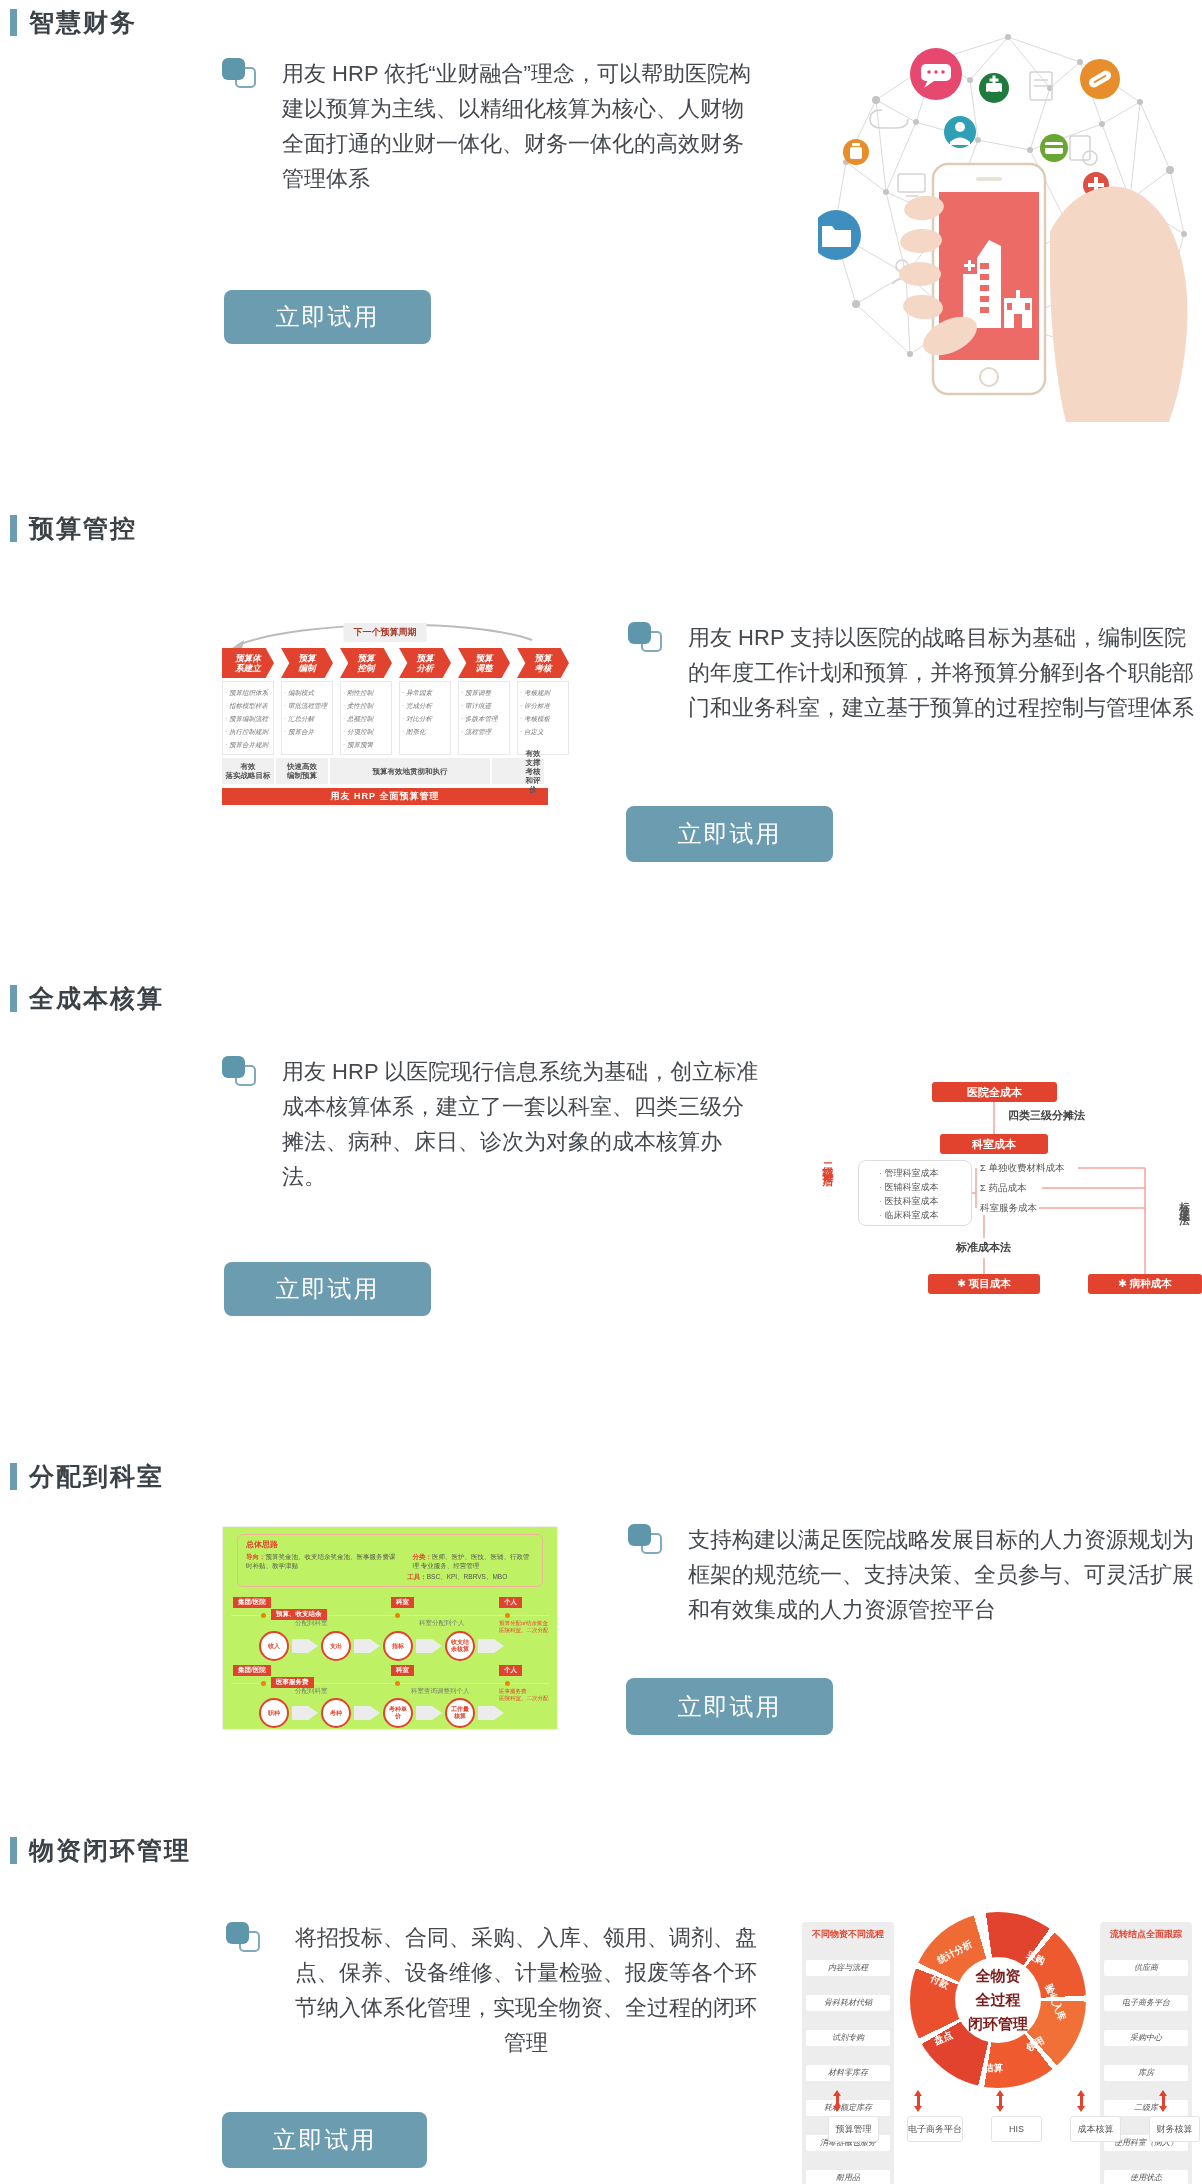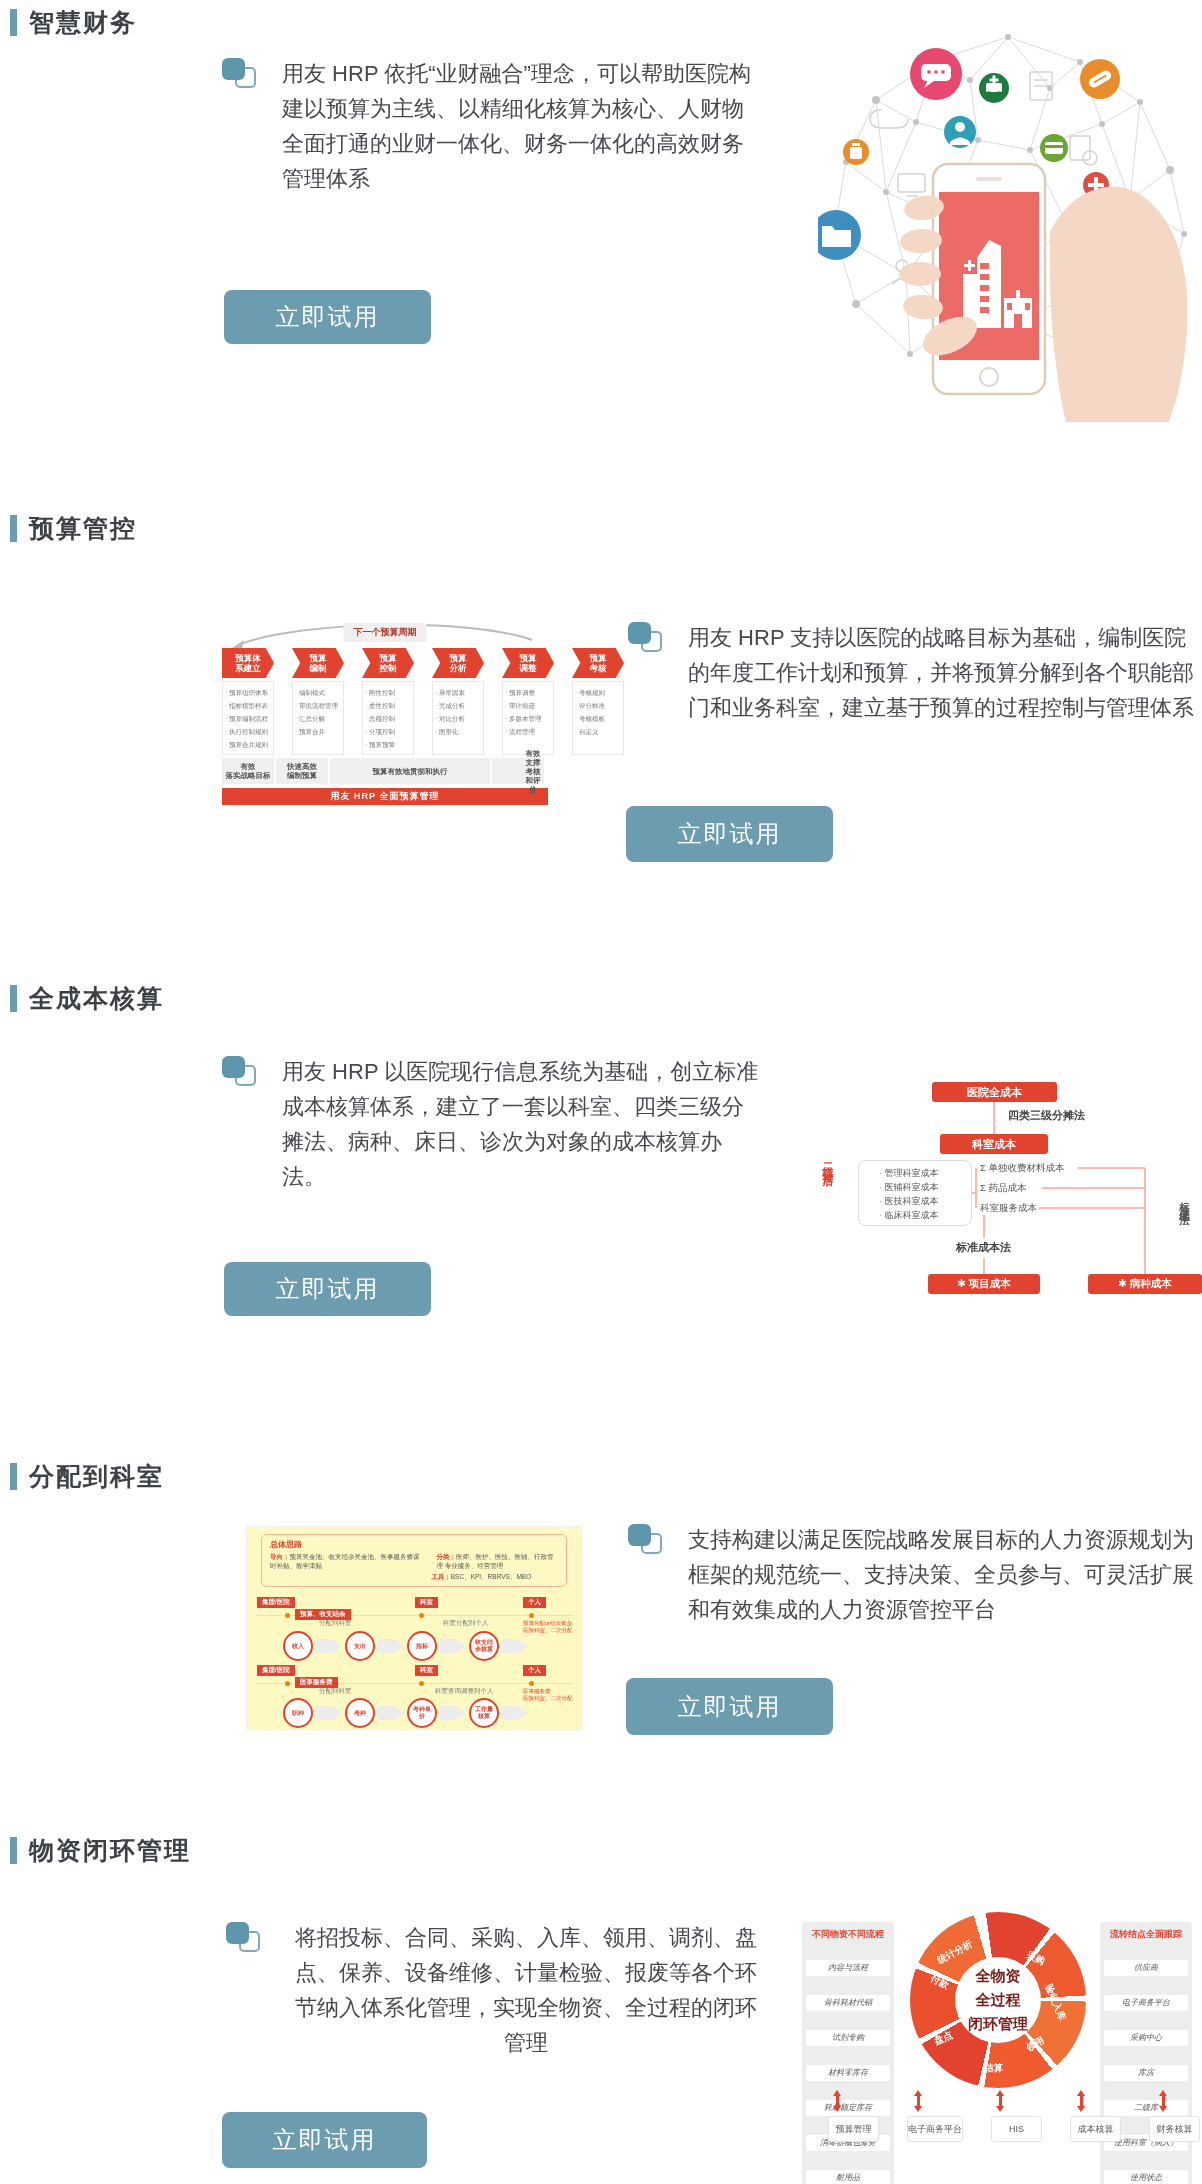--- a/index.html
+++ b/index.html
@@ -18,21 +18,21 @@
   .bullet-ic::before{content:"";position:absolute;left:0;top:0;width:23px;height:22px;background:#5E96AC;border-radius:6px;z-index:1;}
   .body-text{font-size:22px;color:#45494E;line-height:35px;}
 
   
   .try-btn{position:absolute;background:#6C9CB0;color:#fff;font-size:24px;letter-spacing:2px;display:flex;align-items:center;justify-content:center;border-radius:8px;cursor:pointer;}
 
   
   .bp{position:absolute;left:222px;top:618px;width:326px;height:192px;}
   .bp-arc{position:relative;height:30px;}
   .bp-cycle{position:absolute;left:50%;top:5px;transform:translateX(-50%);background:#EFEFEF;color:#A83A2A;font-weight:bold;font-size:9px;padding:3px 10px;white-space:nowrap;}
-  .bp-cols{display:flex;gap:18px;}
+  .bp-cols{display:flex;gap:7px;font-style:italic;}
   .bp-col{width:52px;flex:none;}
   .bp-arrow{height:30px;background:#E2432E;color:#fff;font-weight:bold;font-size:8.5px;line-height:10px;display:flex;align-items:center;justify-content:center;text-align:center;white-space:pre-line;clip-path:polygon(0 0,84% 0,100% 50%,84% 100%,0 100%,16% 50%);}
   .bp-col:first-child .bp-arrow{clip-path:polygon(0 0,84% 0,100% 50%,84% 100%,0 100%);}
   .bp-items{border:1px solid #E8E8E8;background:#fff;height:74px;padding:4px 2px;margin-top:3px;}
   .bp-item{font-size:6.5px;color:#777;line-height:13px;white-space:nowrap;overflow:hidden;}
   .bp-item::before{content:"· ";color:#aaa;}
   .bp-foot{display:flex;gap:2px;margin-top:3px;}
   .bp-fbox{background:#F0F0F0;font-size:7.5px;font-weight:bold;color:#555;text-align:center;white-space:pre-line;display:flex;align-items:center;justify-content:center;line-height:9px;height:26px;}
   .bp-bar{margin-top:4px;background:#E2432E;color:#fff;font-weight:bold;font-size:9px;height:17px;display:flex;align-items:center;justify-content:center;letter-spacing:1px;}
 
@@ -42,21 +42,21 @@
   .cost-box{position:absolute;background:#E2432E;color:#fff;font-weight:bold;font-size:11px;display:flex;align-items:center;justify-content:center;border-radius:3px;height:20px;z-index:2;}
   .cost-lab{position:absolute;font-size:11px;font-weight:bold;color:#444;z-index:2;white-space:nowrap;}
   .cost-side{position:absolute;writing-mode:vertical-rl;color:#E2432E;font-weight:bold;font-size:11px;letter-spacing:3px;z-index:2;}
   .cost-rside{position:absolute;writing-mode:vertical-rl;color:#555;font-weight:bold;font-size:10.5px;letter-spacing:3px;z-index:2;}
   .cost-deptbox{position:absolute;left:46px;top:82px;width:114px;height:66px;border:1px solid #DDD;border-radius:8px;padding:5px 20px;z-index:2;background:#fff;}
   .cost-dept-item{font-size:9px;color:#555;line-height:14px;white-space:nowrap;}
   .cost-dept-item::before{content:"· ";color:#999;}
   .cost-sum{position:absolute;font-size:9.5px;color:#555;z-index:2;white-space:nowrap;background:#fff;padding-right:2px;}
 
   
-  .hr{position:absolute;left:222px;top:1526px;width:336px;height:204px;border:1px solid #F0F0F0;background:#fef9c3;margin-left:24px;}
+  .hr{position:absolute;left:222px;top:1526px;width:336px;height:204px;border:1px solid #F0F0F0;background:#bef264;}
   .hr-top{position:absolute;left:14px;top:7px;right:14px;border:1px solid #F3B29C;border-radius:6px;padding:4px 8px 5px;}
   .hr-title{color:#E2432E;font-weight:bold;font-size:8px;}
   .hr-row{display:flex;gap:12px;font-size:6.5px;color:#555;line-height:9px;margin-top:2px;}
   .hr-red{color:#E2432E;font-weight:bold;}
   .hr-tag{position:absolute;background:#E2432E;color:#fff;font-size:6.5px;font-weight:bold;padding:2px 5px;line-height:1;white-space:nowrap;z-index:2;}
   .hr-line{position:absolute;height:1px;background:#E0E0E0;left:8px;right:8px;}
   .hr-dot{position:absolute;width:5px;height:5px;border-radius:50%;background:#F08300;z-index:2;}
   .hr-flow{position:absolute;font-size:6.5px;color:#777;white-space:nowrap;}
   .hr-note{position:absolute;font-size:5.5px;color:#E2432E;line-height:7px;white-space:pre-line;width:58px;}
   .hr-chain{position:absolute;display:flex;align-items:flex-start;}

